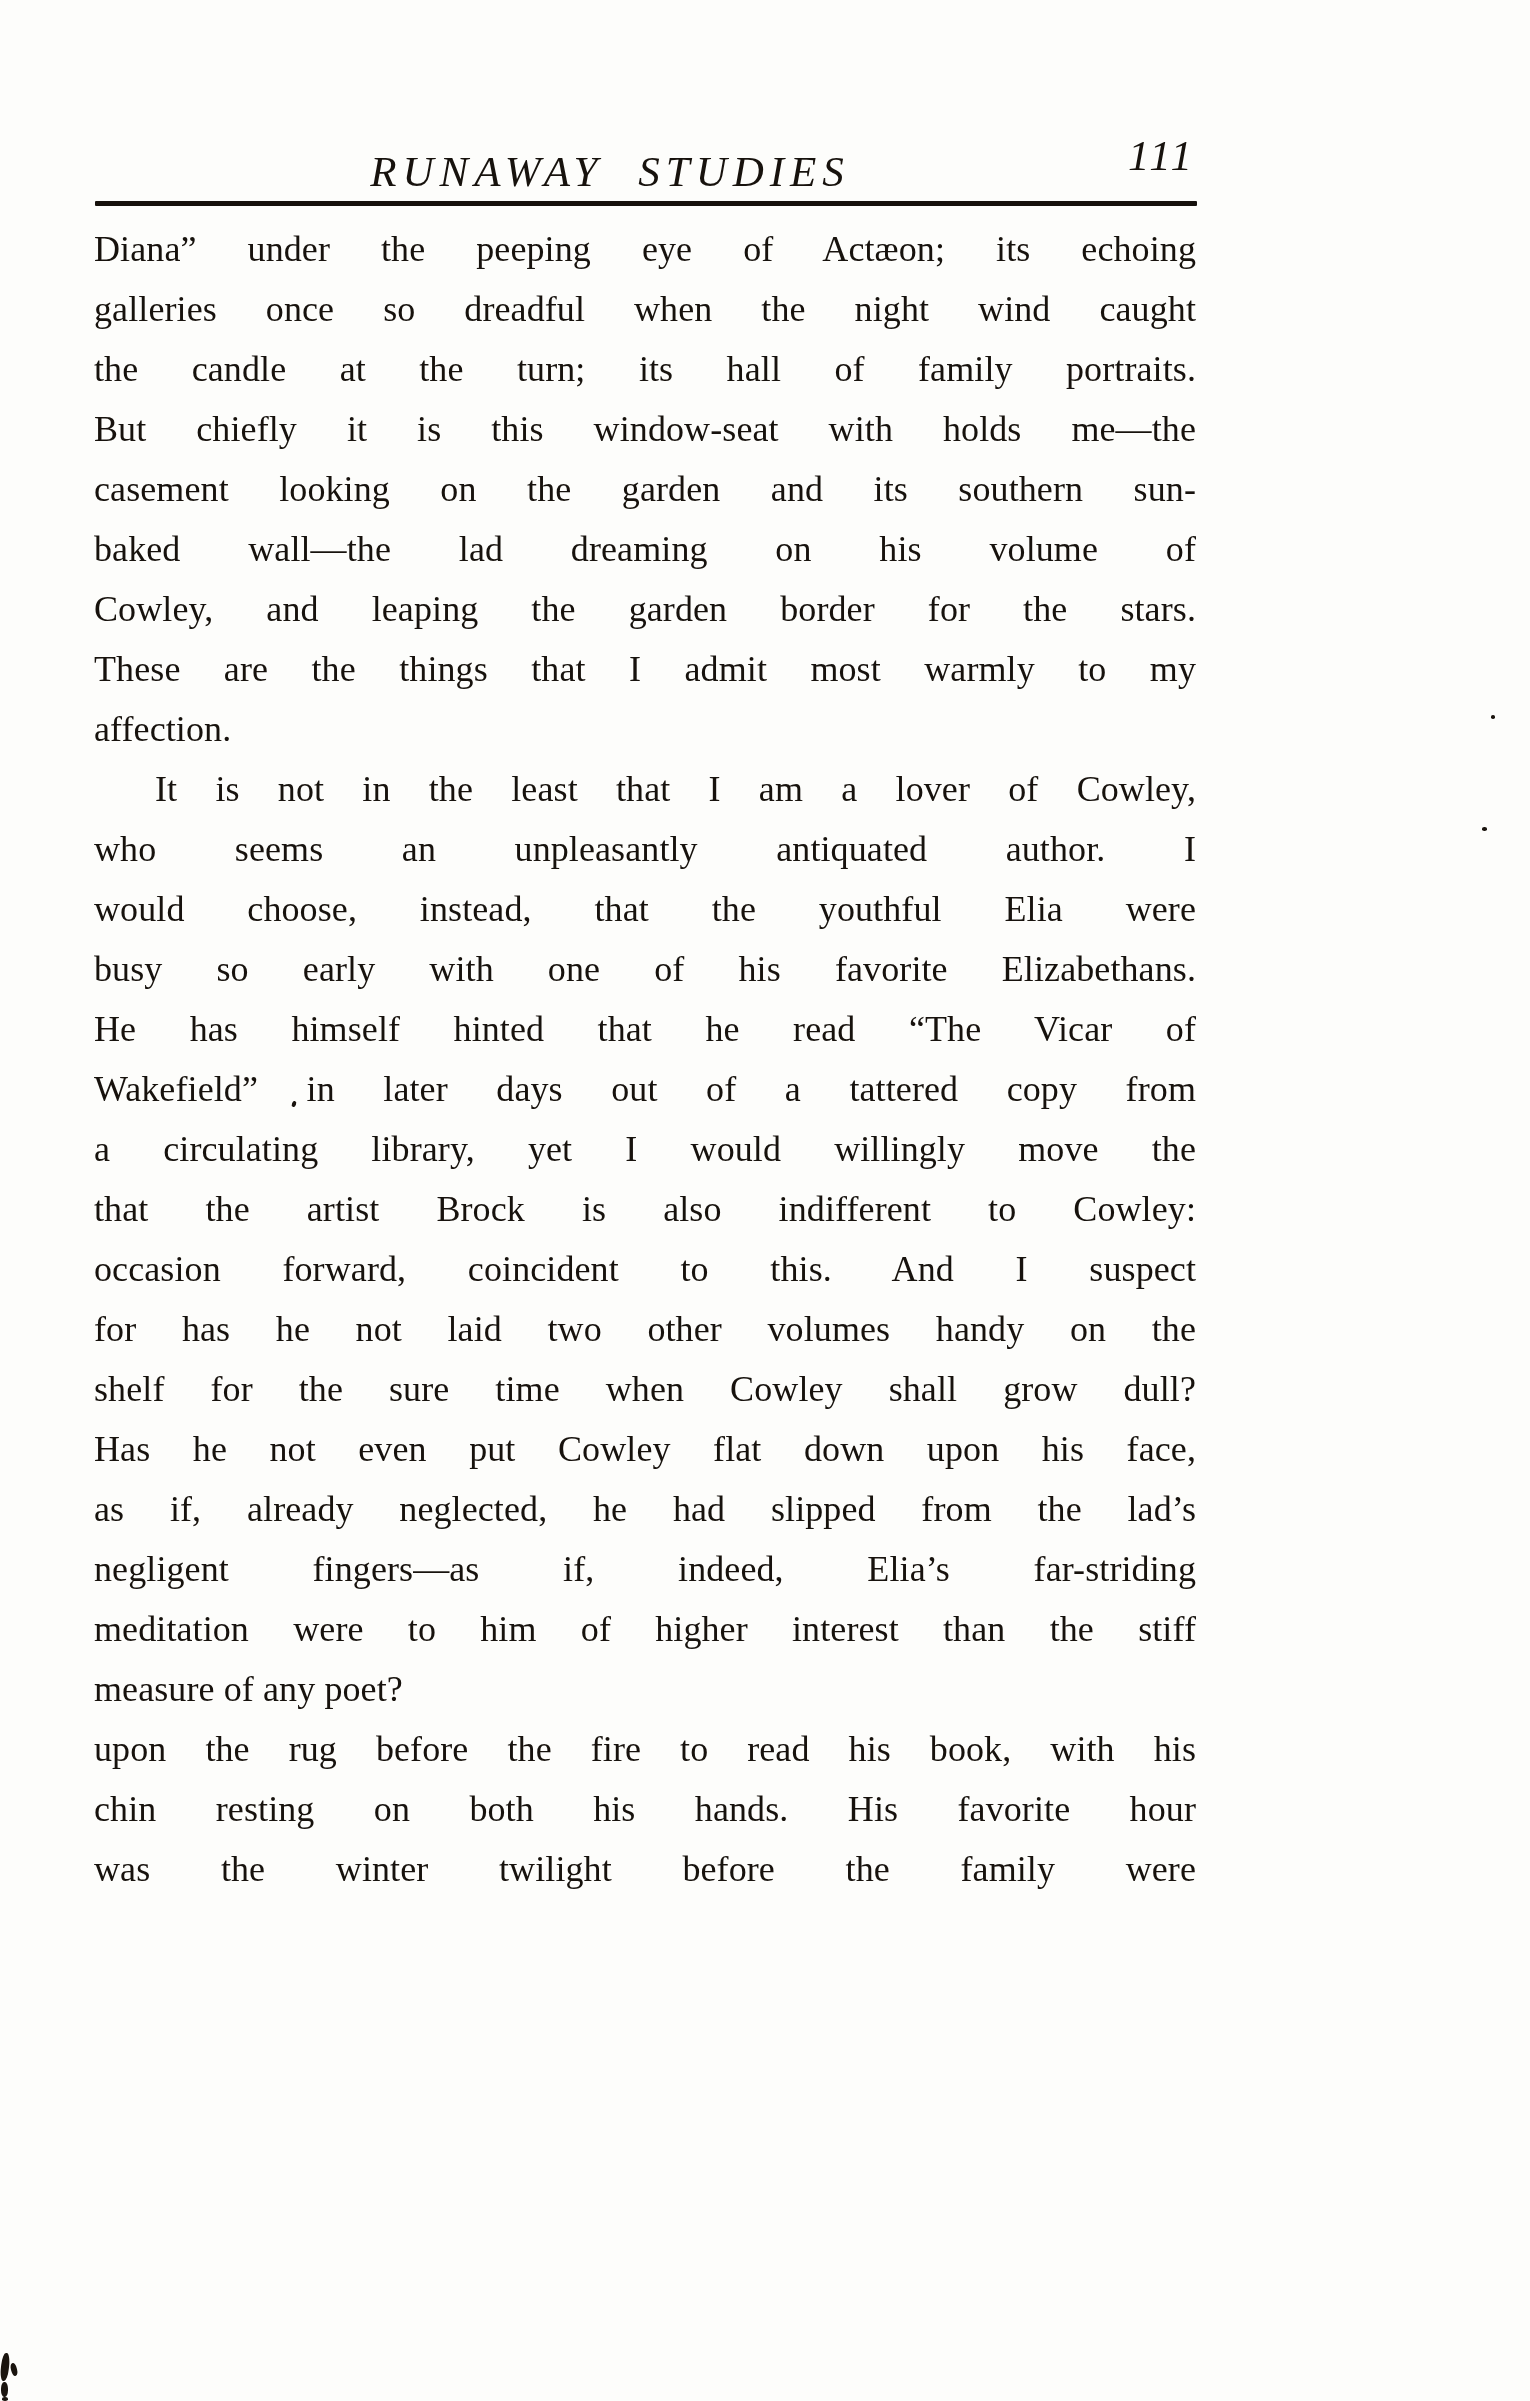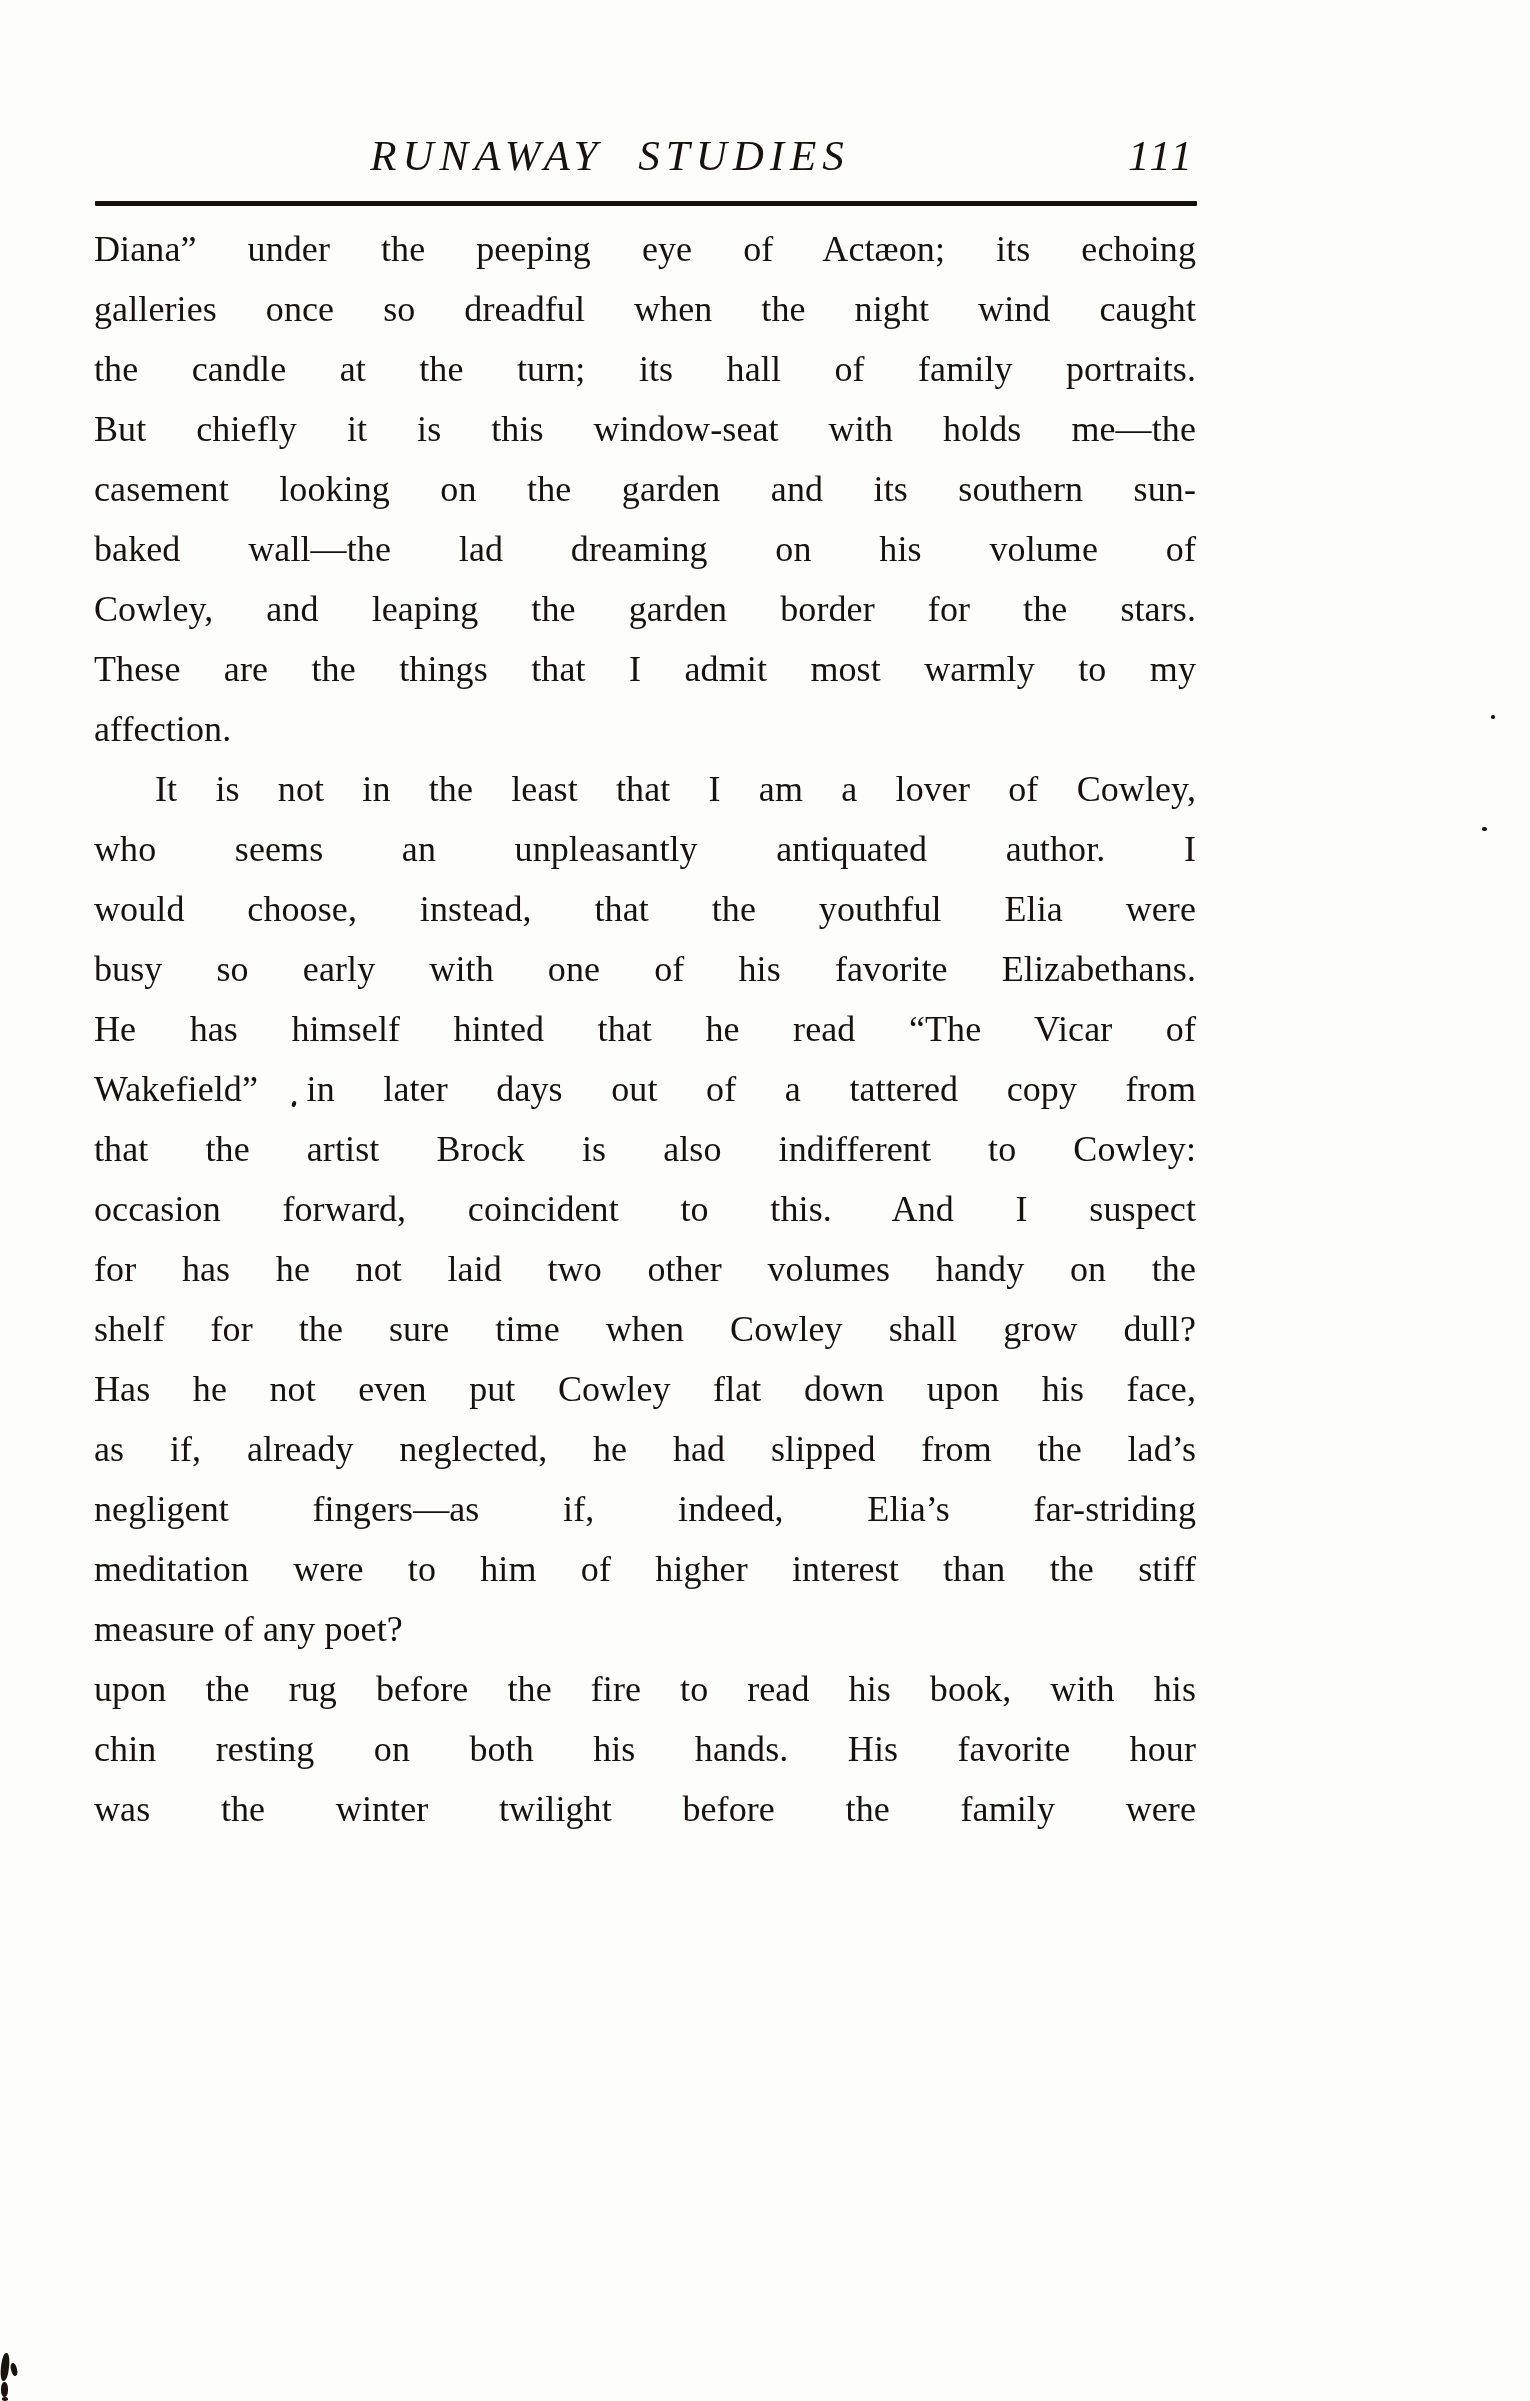--- a/index.html
+++ b/index.html
@@ -23,21 +23,21 @@
     position: absolute;
     left: 95px;
     top: 124px;
     width: 1102px;
     height: 64px;
   }
   .running-title {
     position: absolute;
     left: 0;
     right: 0;
-    top: 0;
+    top: 16px;
     text-align: center;
     font-style: italic;
     font-size: 43px;
     letter-spacing: 6px;
     word-spacing: 18px;
     line-height: 64px;
     transform: translateX(-36px);
     white-space: nowrap;
   }
   .running-page-number {
@@ -112,20 +112,21 @@
       <div class="line">baked wall—the lad dreaming on his volume of</div>
       <div class="line">Cowley, and leaping the garden border for the stars.</div>
       <div class="line">These are the things that I admit most warmly to my</div>
       <div class="line last-left">affection.</div>
       <div class="line indent">It is not in the least that I am a lover of Cowley,</div>
       <div class="line">who seems an unpleasantly antiquated author.  I</div>
       <div class="line">would choose, instead, that the youthful Elia were</div>
       <div class="line">busy so early with one of his favorite Elizabethans.</div>
       <div class="line">He has himself hinted that he read “The Vicar of</div>
       <div class="line">Wakefield” in later days out of a tattered copy from</div>
+      <div class="line">a circulating library, yet I would willingly move the</div>
       <div class="line">that the artist Brock is also indifferent to Cowley:</div>
       <div class="line">occasion forward, coincident to this.  And I suspect</div>
       <div class="line">for has he not laid two other volumes handy on the</div>
       <div class="line">shelf for the sure time when Cowley shall grow dull?</div>
       <div class="line">Has he not even put Cowley flat down upon his face,</div>
       <div class="line">as if, already neglected, he had slipped from the lad’s</div>
       <div class="line">negligent fingers—as if, indeed, Elia’s far-striding</div>
       <div class="line">meditation were to him of higher interest than the stiff</div>
       <div class="line last-left">measure of any poet?</div>
       <div class="line">upon the rug before the fire to read his book, with his</div>

